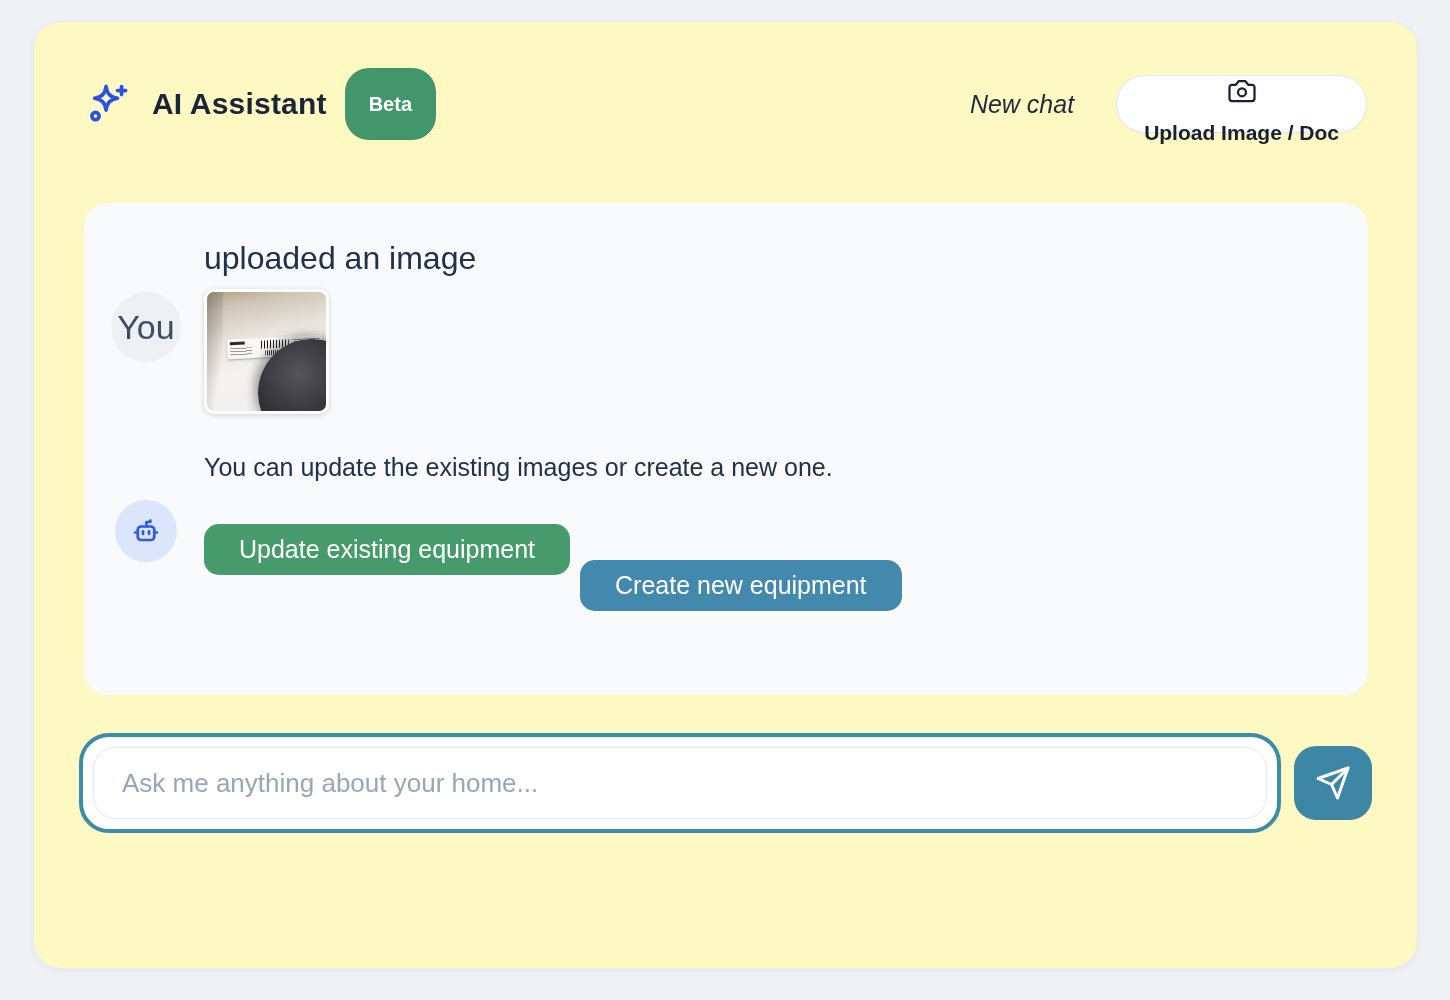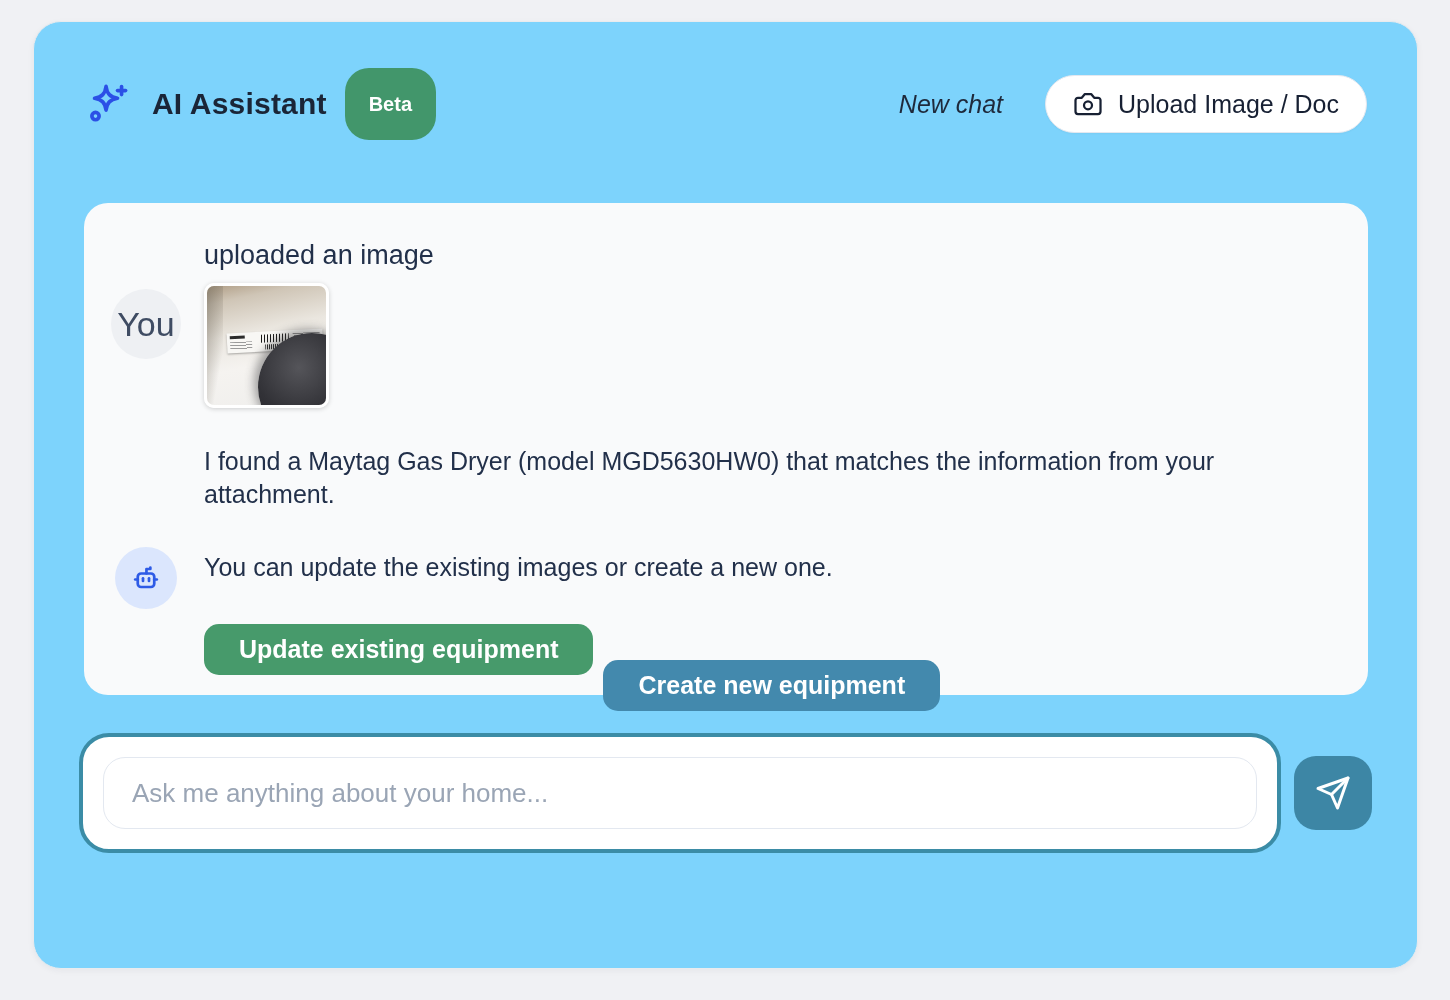--- a/index.html
+++ b/index.html
@@ -7,21 +7,21 @@
   body {
     background: #f0f1f4;
     font-family: "Liberation Sans", sans-serif;
     color: #1e293b;
     position: relative;
   }
   .card {
     position: absolute;
     left: 33px; top: 21px;
     width: 1385px; height: 948px;
-    background: #7dd3fc;
+    background: #fef9c3;
     border: 1px solid #e9ebee;
     border-radius: 28px;
     box-shadow: 0 2px 6px rgba(30,41,59,0.05);
     padding: 0 50px;
   }
 
   
   .header {
     margin-top: 53px;
     height: 58px;
@@ -59,26 +59,27 @@
   }
   .upload-btn {
     display: flex;
     align-items: center;
     gap: 15px;
     height: 58px;
     padding: 0 27px;
     background: #fff;
     border: 1px solid #e3e8f0;
     border-radius: 29px;
-    font-size: 25px;
-    font-weight: 400;
+    font-size: 21px;
+    font-weight: 700;
     color: #172033;
     font-family: inherit;
     box-shadow: 0 1px 2px rgba(30,41,59,0.04);
     cursor: pointer;
+    flex-direction: column;
   }
 
   
   .subtitle {
     margin-top: 23px;
     max-width: 1270px;
     font-size: 26px;
     line-height: 41px;
     color: #5d6e85;
   }
@@ -110,40 +111,40 @@
     display: flex; align-items: center; justify-content: center;
   }
   .avatar-bot {
     width: 62px; height: 62px;
     border-radius: 50%;
     background: #dbe6fd;
     display: flex; align-items: center; justify-content: center;
   }
   .msg-gap { height: 37px; }
   .action-text {
-    font-size: 27px;
+    font-size: 32px;
     color: #22304a;
     margin-bottom: 12px;
   }
   .msg-text {
     font-size: 25px;
     line-height: 33px;
     color: #22304a;
   }
   .p1 { max-width: 1080px; margin-bottom: 40px; }
   .p2 { margin-bottom: 40px; }
   .action-buttons { display: flex; gap: 10px; }
   .chip-btn {
     height: 51px;
     padding: 0 35px;
     border: none;
     border-radius: 15px;
     color: #fff;
     font-size: 25px;
-    font-weight: 700;
+    font-weight: 400;
     font-family: inherit;
     cursor: pointer;
     text-align: right;
   }
   .chip-green { background: #479a6b; }
   .chip-blue  { background: #4389ad; margin-top: 36px; }
 
   
   .thumb {
     position: relative;
@@ -214,21 +215,21 @@
     margin-top: 38px;
     margin-left: -5px;
     display: flex;
     align-items: center;
   }
   .input-ring {
     width: 1202px;
     background: #fff;
     border: 4px solid #3b8ca6;
     border-radius: 30px;
-    padding: 20px;
+    padding: 10px;
     flex: none;
   }
   .composer-input {
     width: 100%;
     height: 72px;
     border: 1px solid #e3e8f0;
     border-radius: 22px;
     padding: 0 28px;
     font-size: 26px;
     font-family: inherit;
@@ -317,21 +318,20 @@
               <path d="M10 12.2v1.8"></path>
               <path d="M14 12.2v1.8"></path>
               <path d="M4.8 13h1.7"></path>
               <path d="M17.5 13h1.7"></path>
               <path d="M12.3 9V6h2.6v-1"></path>
             </svg>
           </span>
         </div>
       </div>
       <div>
-        <p class="msg-text p1">I found a Maytag Gas Dryer (model MGD5630HW0) that matches the information from your attachment.</p>
         <p class="msg-text p2">You can update the existing images or create a new one.</p>
         <div class="action-buttons">
           <button class="chip-btn chip-green">Update existing equipment</button>
           <button class="chip-btn chip-blue">Create new equipment</button>
         </div>
       </div>
     </div>
 
   </div>
 

